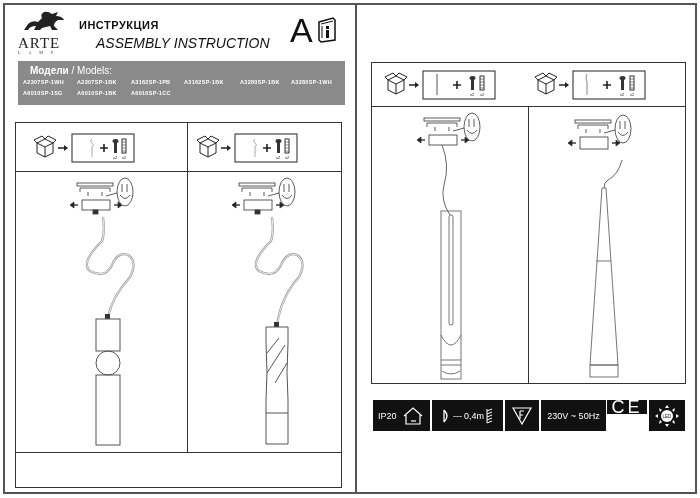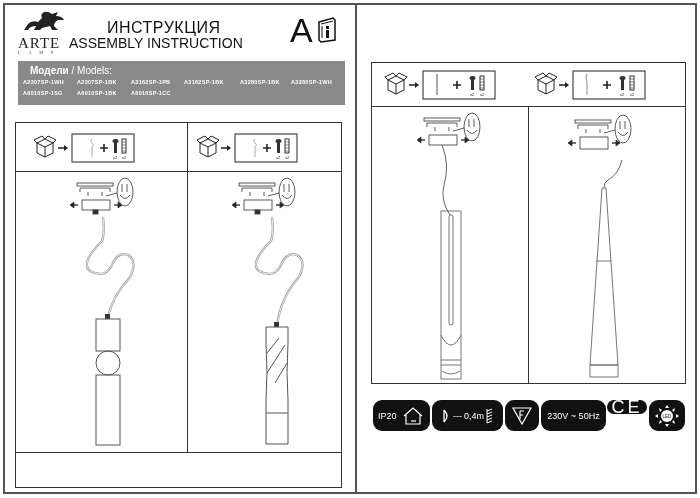--- a/index.html
+++ b/index.html
@@ -1,48 +1,48 @@
 <!DOCTYPE html>
 <html><head>
 <meta charset="utf-8">
 <style>
   * { box-sizing: border-box; margin: 0; padding: 0; }
   body { width: 700px; height: 498px; background: #ffffff; position: relative; overflow: hidden; font-family: "Liberation Sans", sans-serif; color: #111; }
   .abs { position: absolute; }
   .page-border { border: 2px solid #555; }
   .logo-text { font-family: "Liberation Serif", serif; font-size: 15px; letter-spacing: 1px; color: #222; }
   .logo-sub { font-family: "Liberation Serif", serif; font-size: 4px; letter-spacing: 8px; color: #333; }
-  .title-ru { font-size: 16px; font-weight: normal; letter-spacing: 0.5px; margin-left: 28px; }
+  .title-ru { font-size: 11px; font-weight: bold; letter-spacing: 0.5px; }
   .title-en { font-size: 14px; }
   .big-a { font-size: 34px; font-family: "Liberation Sans", sans-serif; }
   .models-bar { background: #8a8a8a; color: #fff; }
   .models-heading { font-size: 10px; }
   .models-heading b { font-weight: bold; }
   .model-code { font-size: 5.5px; font-weight: bold; letter-spacing: 0.3px; position: absolute; }
   .box { border: 1.5px solid #333; }
-  .spec-tile { background: #111; color: #fff; display: flex; align-items: center; justify-content: center; font-size: 9px; border-radius: 9px; }
+  .spec-tile { background: #111; color: #fff; display: flex; align-items: center; justify-content: center; font-size: 9px; }
   svg { display: block; }
 </style>
 </head>
 <body>
 
 <div class="abs page-border" style="left:3px; top:3px; width:354px; height:491px;"></div>
 
 <div class="abs page-border" style="left:356px; top:3px; width:341px; height:491px; border-left:1px solid #555;"></div>
 
 <div class="abs" style="left:18px; top:10px; width:52px; height:44px;">
   <svg width="52" height="22" viewBox="0 0 52 22">
     <path d="M6 20 L10 14 Q14 10 20 12 L24 8 Q22 4 26 2 Q30 1 34 4 L40 2 L38 6 Q44 6 46 10 L40 10 Q36 12 36 16 L40 20 L34 20 L32 16 L24 18 L22 20 L16 20 L18 16 Q12 16 10 20 Z" fill="#222"></path>
   </svg>
   <div class="logo-text" style="line-height:14px; margin-top:4px;">ARTE</div>
   <div class="logo-sub" style="line-height:6px;">LAMP</div>
 </div>
 
 <div class="abs title-ru" style="left:79px; top:19px;">ИНСТРУКЦИЯ</div>
-<div class="abs title-en" style="left:69px; top:35px;">ASSEMBLY INSTRUCTION</div>
+<div class="abs title-en" style="left:96px; top:35px;font-style:italic;">ASSEMBLY INSTRUCTION</div>
 
 <div class="abs big-a" style="left:290px; top:12px; line-height:36px;">A</div>
 <div class="abs" style="left:317px; top:16px;">
   <svg width="20" height="28" viewBox="0 0 20 28">
     <path d="M2 6 L16 2 L18 4 L18 24 L4 26 L2 24 Z" fill="#fff" stroke="#111" stroke-width="1.5"></path>
     <path d="M4 8 L16 5" stroke="#111" stroke-width="1"></path>
     <rect x="9" y="10" width="3" height="3" fill="#111"></rect>
     <rect x="9" y="14" width="3" height="8" fill="#111"></rect>
     <path d="M5 10 L5 22" stroke="#111" stroke-width="1"></path>
   </svg>

